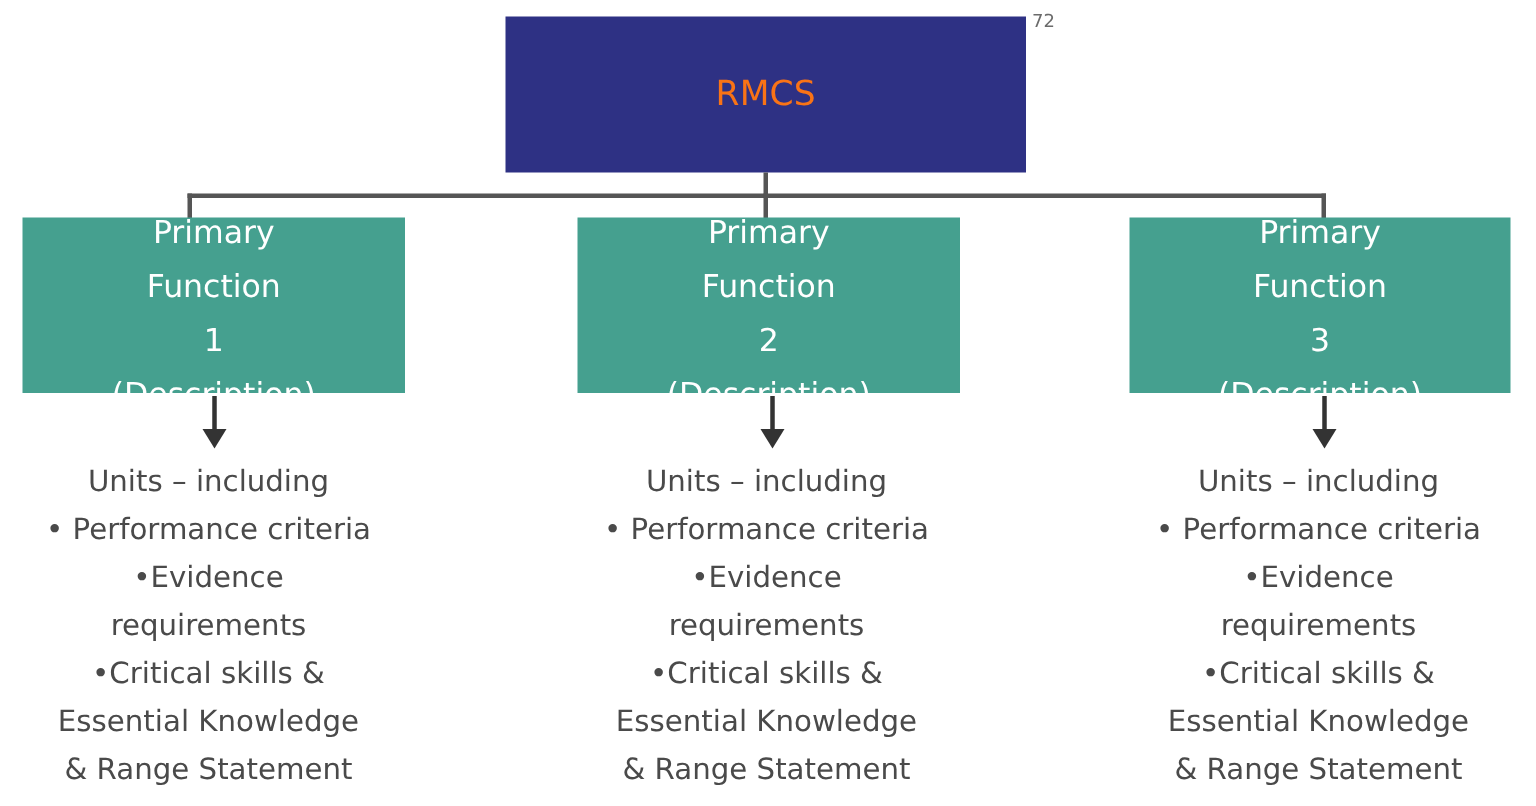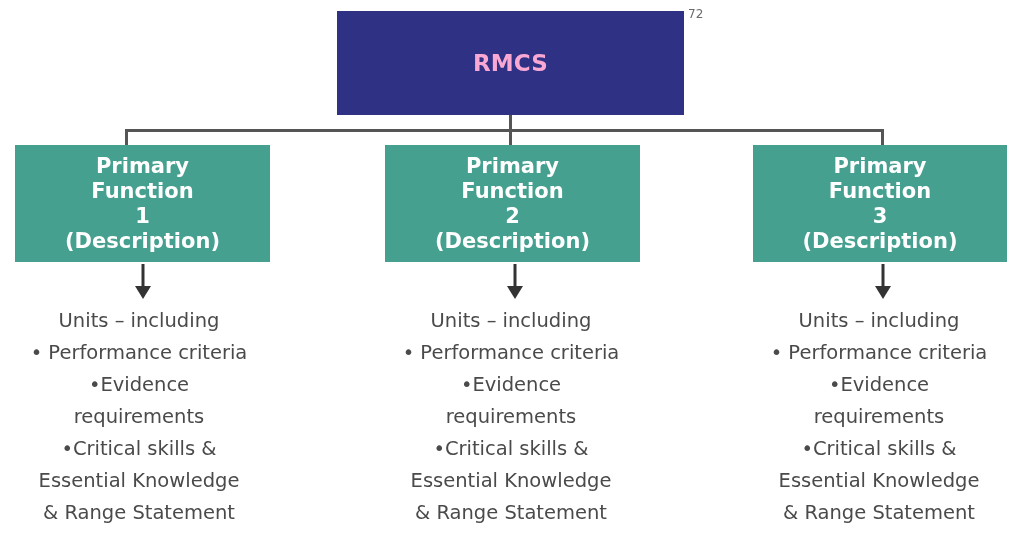--- a/index.html
+++ b/index.html
@@ -24,22 +24,22 @@
     width: 347px;
     height: 104px;
     background: #2E3184;
     display: flex;
     flex-direction: column;
     align-items: center;
     justify-content: center;
     box-sizing: border-box;
   }
   .root-box .line {
-    color: #f9a8d4;
-    font-weight: bold;
+    color: #f97316;
+    font-weight: normal;
     font-size: 23px;
     line-height: 27px;
     letter-spacing: 0.1px;
     text-align: center;
     white-space: nowrap;
   }
 
   
   .page-number {
     position: absolute;
@@ -94,25 +94,26 @@
     height: 117px;
     background: #45A08F;
     display: flex;
     flex-direction: column;
     align-items: center;
     justify-content: center;
     box-sizing: border-box;
   }
   .fn-box .line {
     color: #ffffff;
-    font-weight: bold;
+    font-weight: normal;
     font-size: 21px;
     line-height: 25px;
     text-align: center;
     white-space: nowrap;
+    margin-top: 11px;
   }
   .fn-box-1 { left: 15px;  width: 255px; }
   .fn-box-2 { left: 385px; width: 255px; }
   .fn-box-3 { left: 753px; width: 254px; }
 
   
   .arrow {
     position: absolute;
     top: 264px;
     width: 24px;

